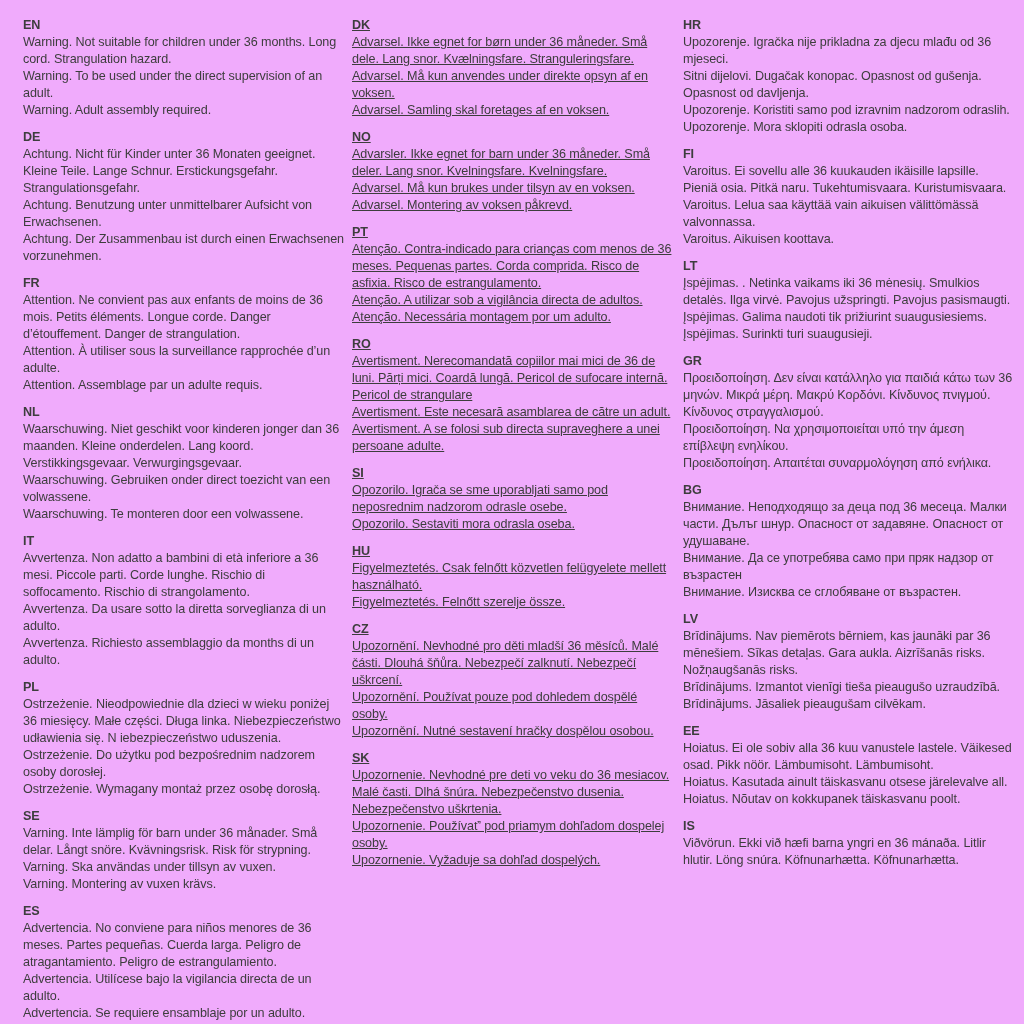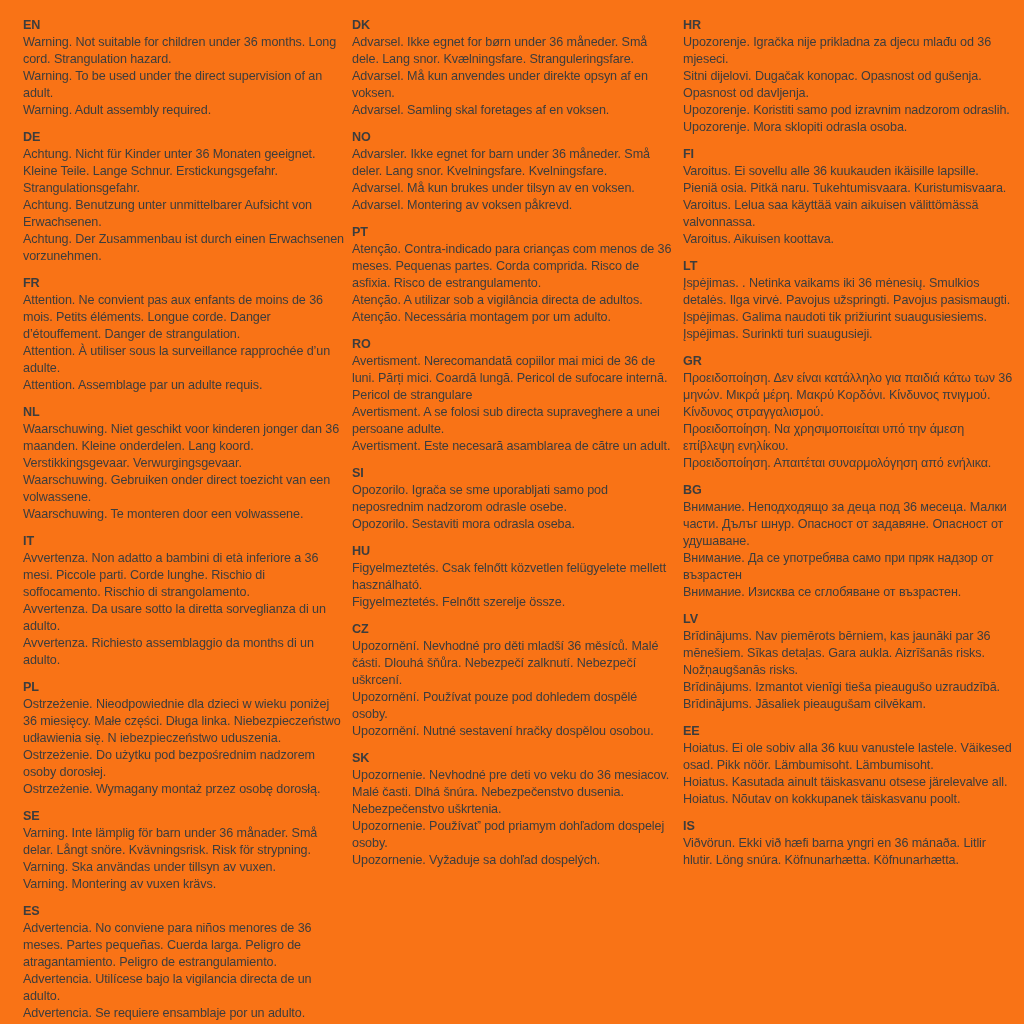--- a/index.html
+++ b/index.html
@@ -11,28 +11,28 @@
     width: 1024px;
     height: 1024px;
     overflow: hidden;
     font-family: "Liberation Sans", sans-serif;
     color: #3d3d3d;
   }
   .page {
     position: relative;
     width: 1024px;
     height: 1024px;
-    background: #f97316;
+    background: #f0abfc;
   }
   .col {
     position: absolute;
     top: 17px;
   }
   .col-1 { left: 23px;  width: 322px; }
-  .col-2 { left: 352px; width: 322px; }
+  .col-2 { left: 352px; width: 322px; text-decoration: underline; }
   .col-3 { left: 683px; width: 330px; }
   section.lang {
     margin: 0 0 10px 0;
   }
   .lang h2 {
     font-size: 12.6px;
     line-height: 17px;
     font-weight: bold;
     margin: 0;
     padding: 0;
@@ -115,22 +115,22 @@
         <p>Advarsel. Montering av voksen påkrevd.</p>
       </section>
       <section class="lang">
         <h2>PT</h2>
         <p>Atenção. Contra-indicado para crianças com menos de 36 meses. Pequenas partes. Corda comprida. Risco de asfixia. Risco de estrangulamento.</p>
         <p>Atenção. A utilizar sob a vigilância directa de adultos. Atenção. Necessária montagem por um adulto.</p>
       </section>
       <section class="lang">
         <h2>RO</h2>
         <p>Avertisment. Nerecomandată copiilor mai mici de 36 de luni. Părți mici. Coardă lungă. Pericol de sufocare internă. Pericol de strangulare</p>
+        <p>Avertisment. Este necesară asamblarea de către un adult.</p>
         <p>Avertisment. A se folosi sub directa supraveghere a unei persoane adulte.</p>
-        <p>Avertisment. Este necesară asamblarea de către un adult.</p>
       </section>
       <section class="lang">
         <h2>SI</h2>
         <p>Opozorilo. Igrača se sme uporabljati samo pod neposrednim nadzorom odrasle osebe.</p>
         <p>Opozorilo. Sestaviti mora odrasla oseba.</p>
       </section>
       <section class="lang">
         <h2>HU</h2>
         <p>Figyelmeztetés. Csak felnőtt közvetlen felügyelete mellett használható.</p>
         <p>Figyelmeztetés. Felnőtt szerelje össze.</p>

